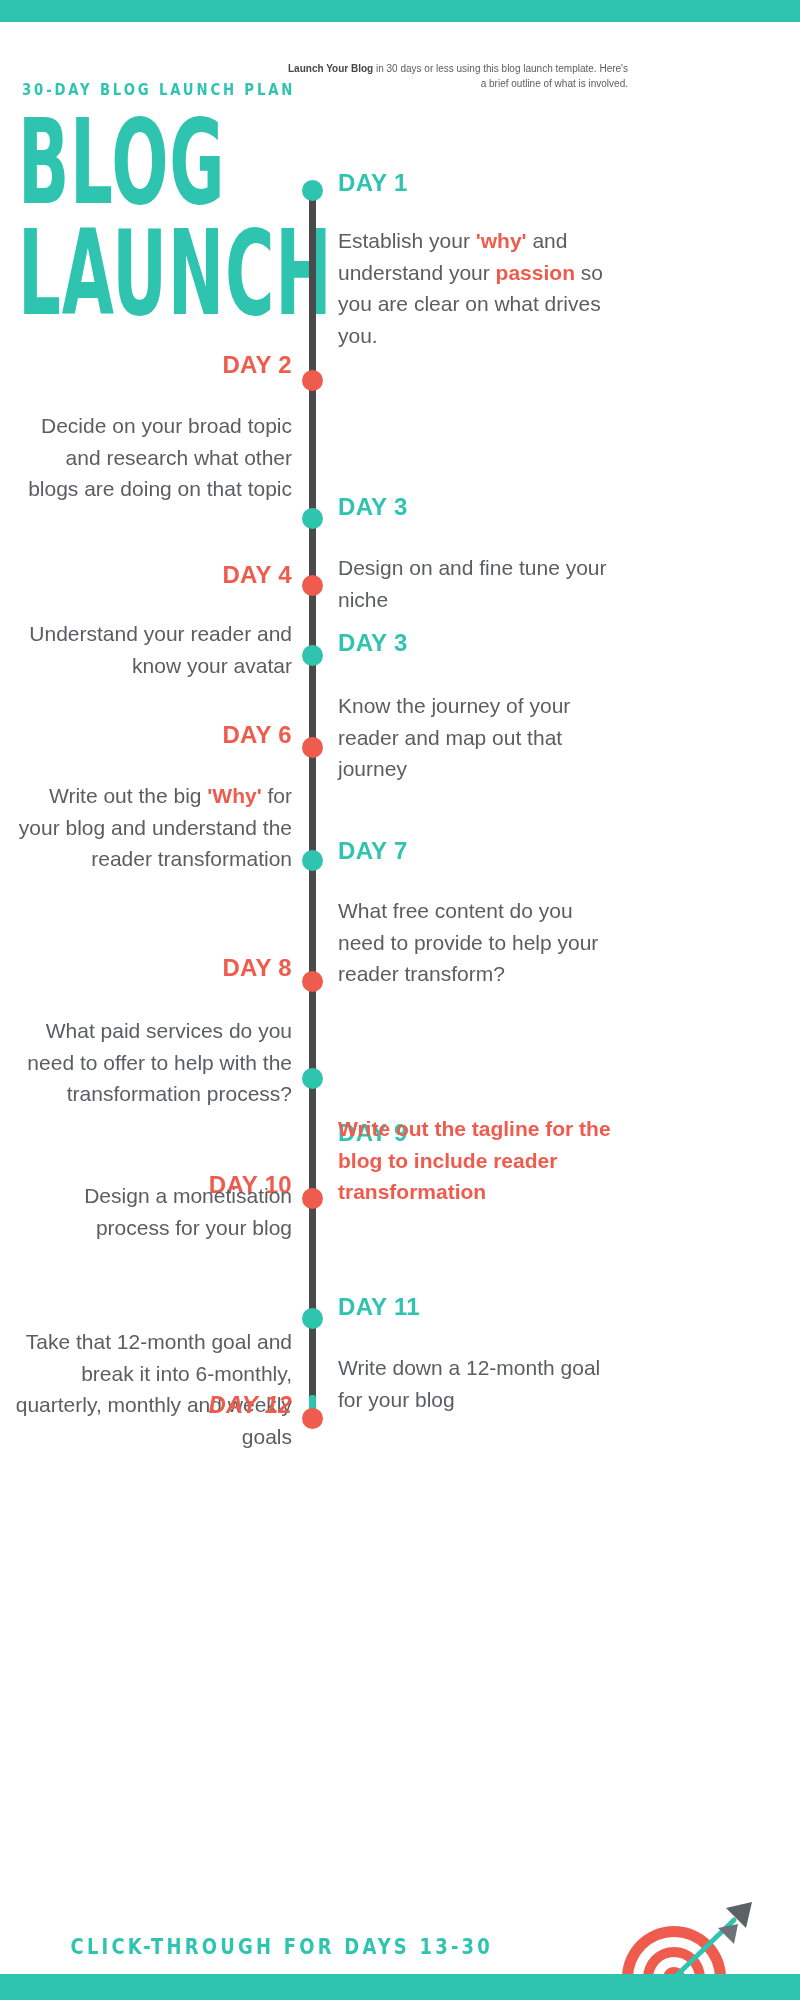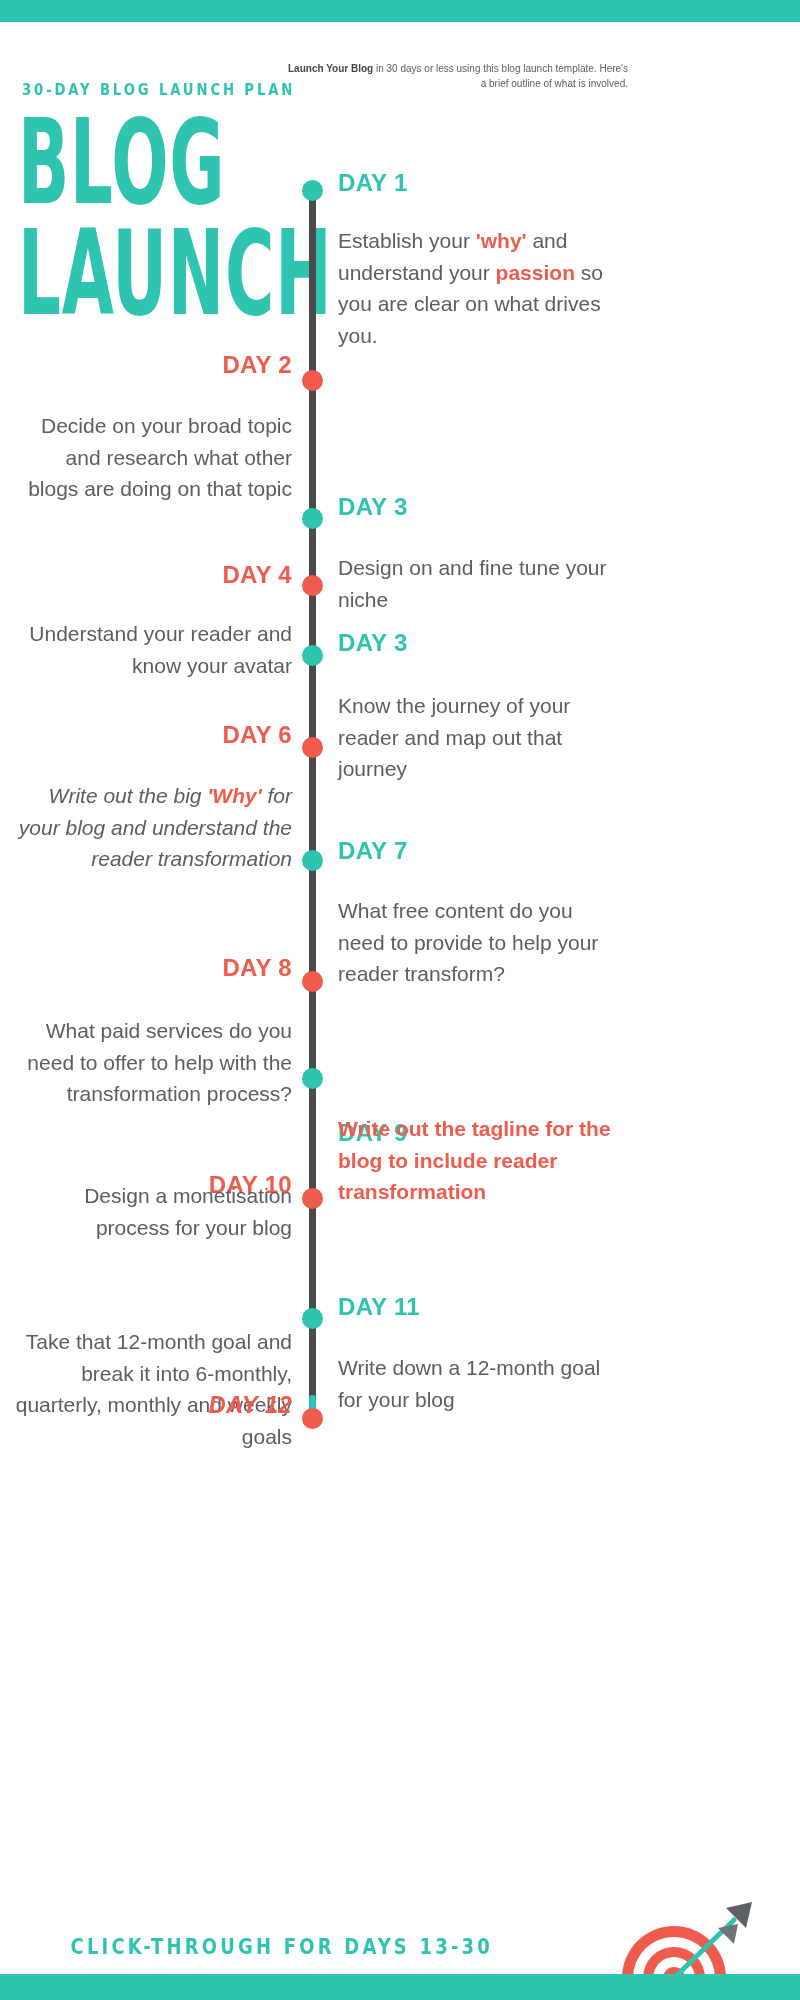--- a/index.html
+++ b/index.html
@@ -207,21 +207,21 @@
       <div class="entry right" style="top: 630px;">
         <div class="day-label teal">DAY 3</div>
       </div>
       <div class="entry right" style="top: 670px;">
         <p class="day-body"><span>Know the journey of your reader and map out that journey</span></p>
       </div>
       <div class="dot coral" style="top: 737px;"></div>
       <div class="entry left" style="top: 722px;">
         <div class="day-label coral">DAY 6</div>
       </div>
-      <div class="entry left" style="top: 760px; font-style: italic;">
+      <div class="entry left" style="top: 760px;">
         <p class="day-body"><span>Write out the big </span><span class="hl">'Why'</span><span> for your blog and understand the reader transformation</span></p>
       </div>
       <div class="dot teal" style="top: 850px;"></div>
       <div class="entry right" style="top: 838px;">
         <div class="day-label teal">DAY 7</div>
       </div>
       <div class="entry right" style="top: 875px;">
         <p class="day-body"><span>What free content do you need to provide to help your reader transform?</span></p>
       </div>
       <div class="dot coral" style="top: 971px;"></div>

